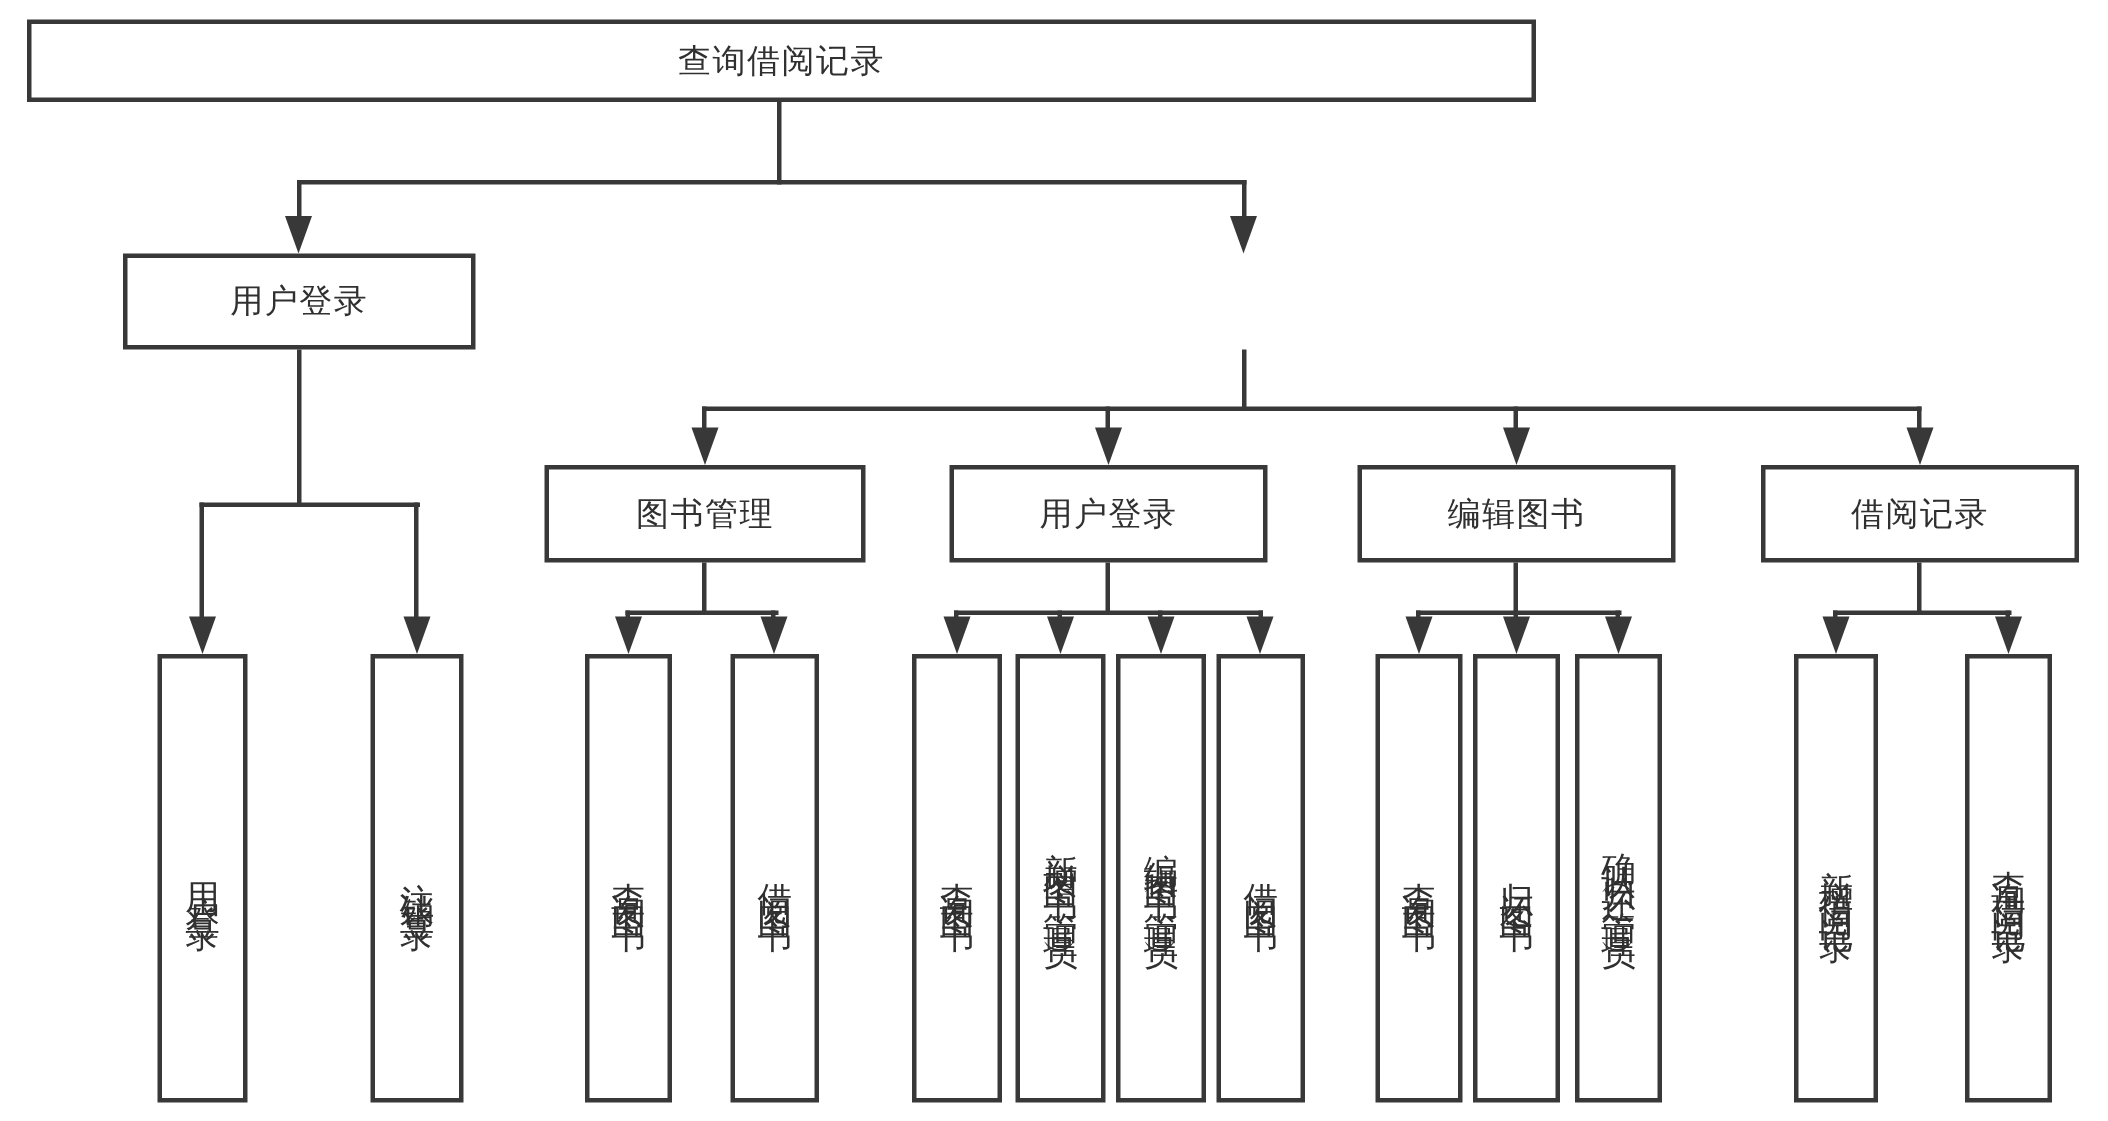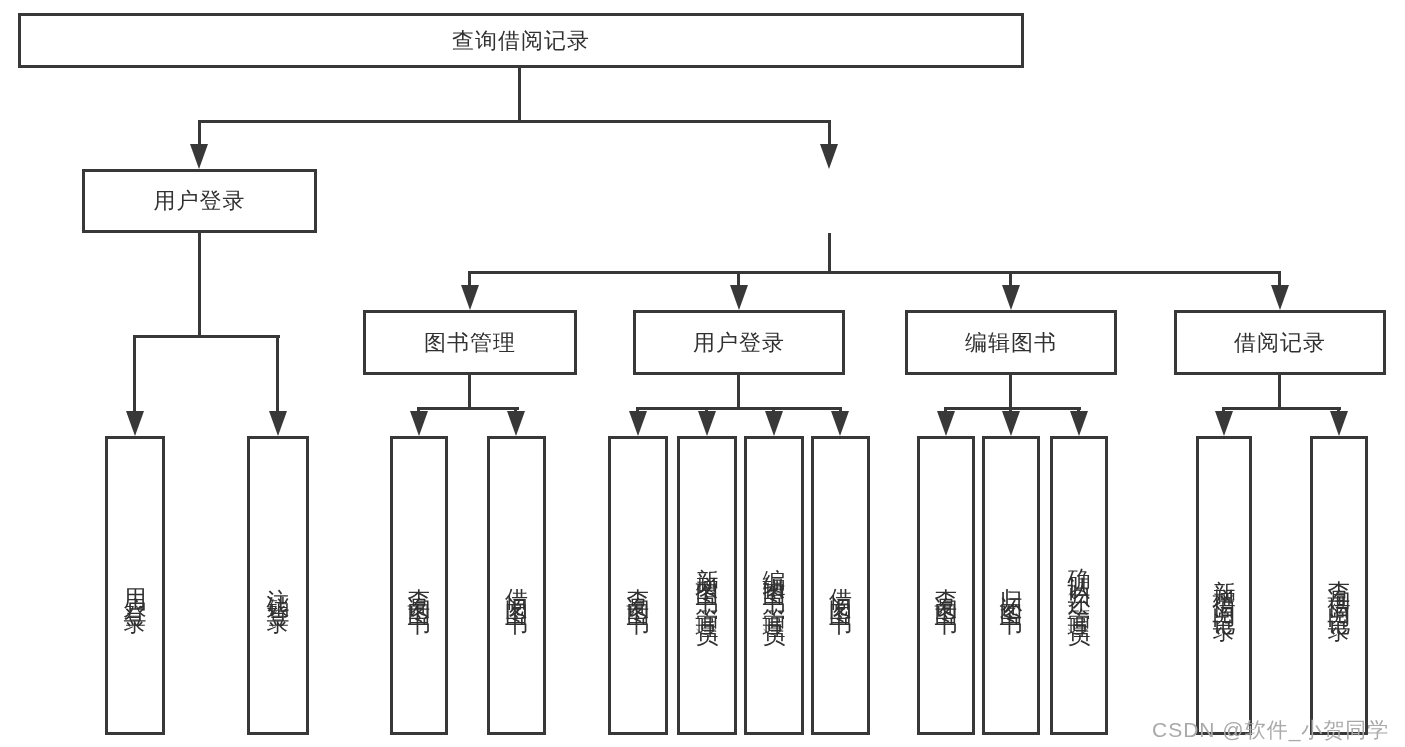--- a/index.html
+++ b/index.html
@@ -126,15 +126,14 @@
   <div class="node v" style="left:744px;top:436px;width:60px;height:299px">编辑图书（管理员）</div>
   <div class="node v" style="left:811px;top:436px;width:59px;height:299px">借阅图书</div>
 
   <div class="node v" style="left:917px;top:436px;width:58px;height:299px">查询图书</div>
   <div class="node v" style="left:982px;top:436px;width:58px;height:299px">归还图书</div>
   <div class="node v" style="left:1050px;top:436px;width:58px;height:299px">确认归还（管理员）</div>
 
   <div class="node v" style="left:1196px;top:436px;width:56px;height:299px">新增借阅记录</div>
   <div class="node v" style="left:1310px;top:436px;width:58px;height:299px">查询借阅记录</div>
 
-  <div class="watermark">CSDN @软件_小贺同学</div>
 
 </div>
 
 </body></html>

